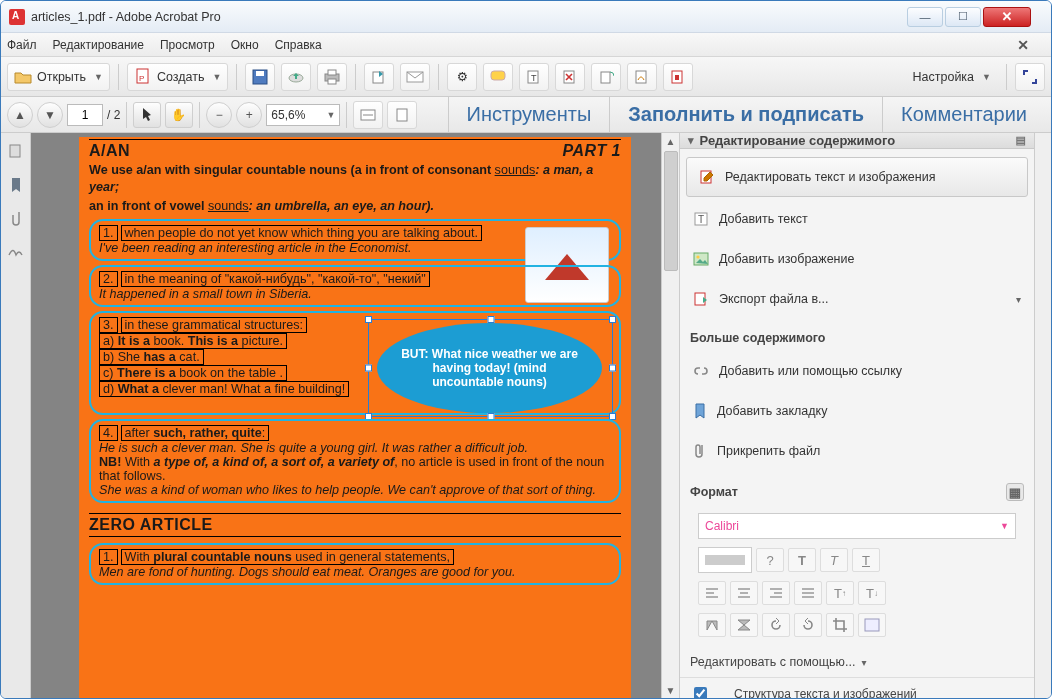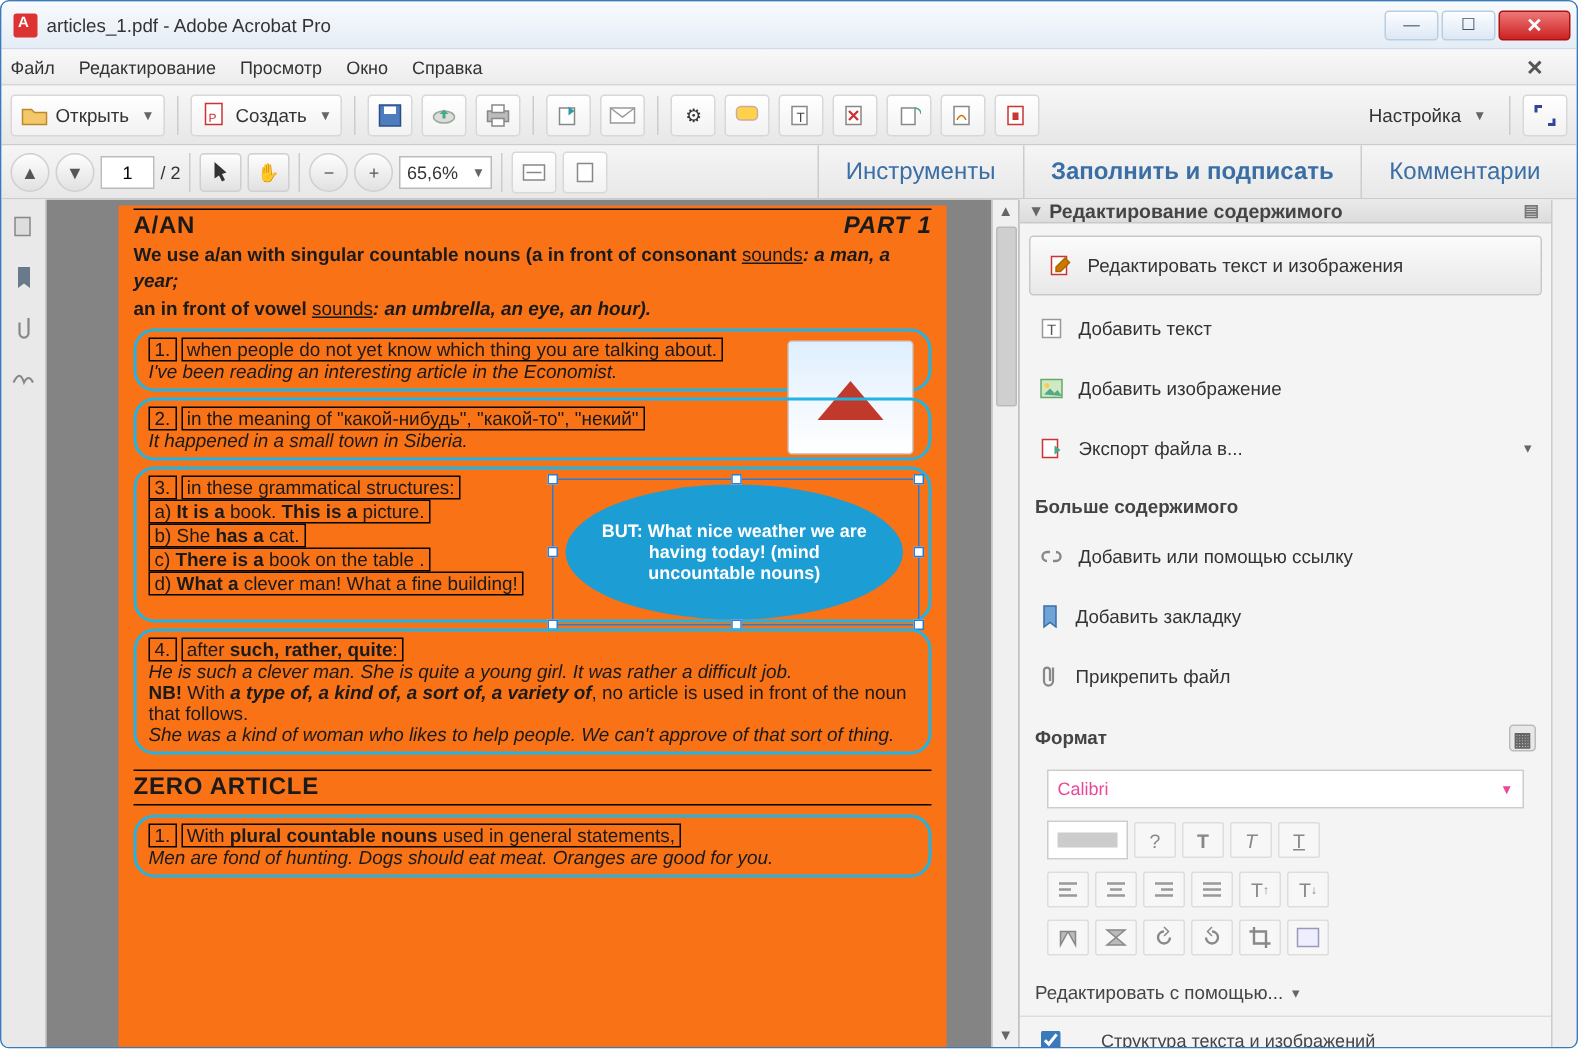--- a/index.html
+++ b/index.html
@@ -1,41 +1,41 @@
 <!DOCTYPE html>
 <html><head>
 <meta charset="utf-8">
 <style>
   * { box-sizing: border-box; font-family: "Segoe UI", Tahoma, sans-serif; }
   body { margin:0; padding:0; background:#fff; font-size:12px; color:#333; user-select:none; }
   .window { width:1052px; height:699px; border:1px solid #3a7abb; border-radius:6px; overflow:hidden; display:flex; flex-direction:column; background:#fff; }
-  .titlebar { height:32px; background:linear-gradient(#f9fbfd,#e4ecf5); display:flex; align-items:center; padding:0 4px 0 8px; border-bottom:1px solid #d0d9e5; }
+  .titlebar { height:32px; background:linear-gradient(#f9fbfd,#e4ecf5); display:flex; align-items:center; padding:0 20px 0 8px; border-bottom:1px solid #d0d9e5; }
   .titlebar .icon { width:16px; height:16px; background:#d33; border-radius:2px; margin-right:6px; position:relative; }
   .titlebar .icon::after{content:"A"; color:#fff; font-size:10px; font-weight:bold; position:absolute; left:3px; top:1px;}
   .titlebar .title { font-size:12.5px; color:#333; flex:1; }
   .winbtns { display:flex; }
   .winbtn { width:36px; height:20px; border:1px solid #b9cee1; border-radius:3px; margin-left:2px; background:linear-gradient(#fcfdff,#dde8f5); display:flex; align-items:center; justify-content:center; font-size:11px; color:#456; }
   .winbtn.close { width:48px; background:linear-gradient(#e77,#c22); border-color:#a11; color:#fff; border-radius:3px; }
   .winbtn.close span{font-weight:bold; font-size:13px;}
   .menubar { height:24px; background:linear-gradient(#f8f8f8,#ececec); border-bottom:1px solid #d6d6d6; display:flex; align-items:center; padding-left:6px; font-size:12px; color:#333; position:relative;}
   .menubar span { margin-right:16px; }
   .menubar .closex { position:absolute; right:6px; font-size:14px; color:#555; font-weight:bold; cursor:default;}
   .toolbar { height:40px; background:linear-gradient(#f7f7f7,#e7e7e7); border-bottom:1px solid #ccc; display:flex; align-items:center; padding:0 6px; gap:6px; }
   .tbtn { height:28px; display:flex; align-items:center; padding:0 6px; border:1px solid transparent; border-radius:3px; background:linear-gradient(#fff,#f2f2f2); border:1px solid #d8d8d8; gap:5px; font-size:12.5px; color:#333;}
   .tbtn.iconOnly{ padding:0; width:30px; justify-content:center;}
   .tbtn .drop{ font-size:9px; color:#666; margin-left:3px;}
   .sep { width:1px; height:26px; background:#ccc; margin:0 2px;}
   .icon16{width:18px; height:18px; display:inline-flex; align-items:center; justify-content:center;}
   .spacer{flex:1;}
   .secondbar{height:36px; background:linear-gradient(#f5f5f5,#e8e8e8); border-bottom:1px solid #ccc; display:flex; align-items:center; padding:0 6px; gap:4px;}
   .pgbtn{width:26px; height:26px; border-radius:13px; background:linear-gradient(#fefefe,#e1e1e1); border:1px solid #cfcfcf; display:flex; align-items:center; justify-content:center; color:#555;}
   .pginput{width:36px; height:22px; border:1px solid #bbb; background:#fff; text-align:center; font-size:12px;}
-  .zoomcombo{width:62px; height:22px; border:1px solid #bbb; background:#fff; display:flex; align-items:center; padding:0 4px; font-size:12px;}
+  .zoomcombo{width:74px; height:22px; border:1px solid #bbb; background:#fff; display:flex; align-items:center; padding:0 4px; font-size:12px;}
   .modebtns{margin-left:auto; display:flex; height:100%; }
-  .modebtn{height:100%; padding:0 18px; display:flex; align-items:center; font-size:16px; color:#3a6ea5; border-left:1px solid #ccc;}
+  .modebtn{height:100%; padding:0 18px; display:flex; align-items:center; font-size:20px; color:#3a6ea5; border-left:1px solid #ccc;}
   .modebtn.active{font-weight:bold;}
   .workarea{flex:1; display:flex; overflow:hidden;}
   .leftstrip{width:30px; background:#e9e9e9; border-right:1px solid #ccc; display:flex; flex-direction:column; align-items:center; padding-top:8px; gap:14px;}
   .leftstrip .litem{width:20px; height:20px; display:flex; align-items:center; justify-content:center; color:#777;}
   .docviewer{flex:1; background:#848484; position:relative; overflow:hidden; display:flex; justify-content:center;}
   .page{ width:552px; background:#f97316; margin-top:4px; padding:0 10px; font-family:Calibri,"Segoe UI",sans-serif; font-size:12.6px; color:#1a1a1a; }
   .docscroll-v{position:absolute; right:0; top:0; width:18px; height:100%; background:#f0f0f0; border-left:1px solid #ccc; display:flex; flex-direction:column;}
   .docscroll-v .thumb{width:14px; height:120px; background:#cfcfcf; border:1px solid #bbb; border-radius:2px; margin:2px auto 0 auto;}
   .docscroll-v .arr{height:16px; display:flex; align-items:center; justify-content:center; color:#666; font-size:10px;}
   .rightpanel{width:355px; background:#f4f4f4; border-left:1px solid #ccc; display:flex; flex-direction:column; font-size:12px;}

